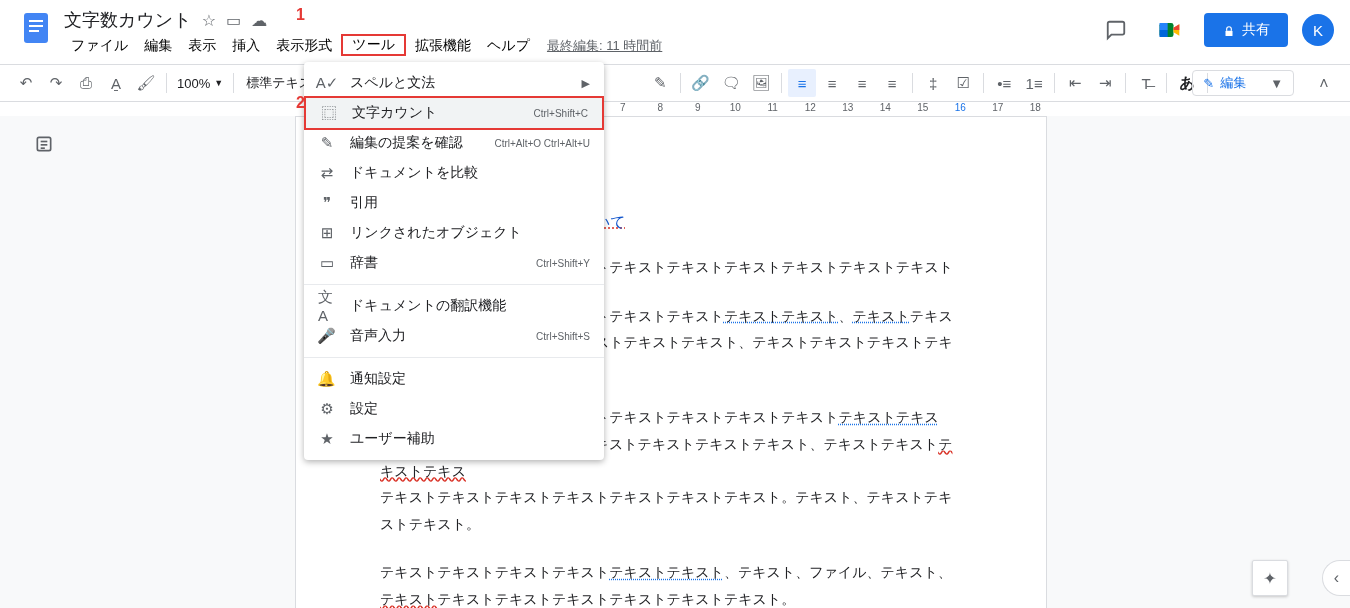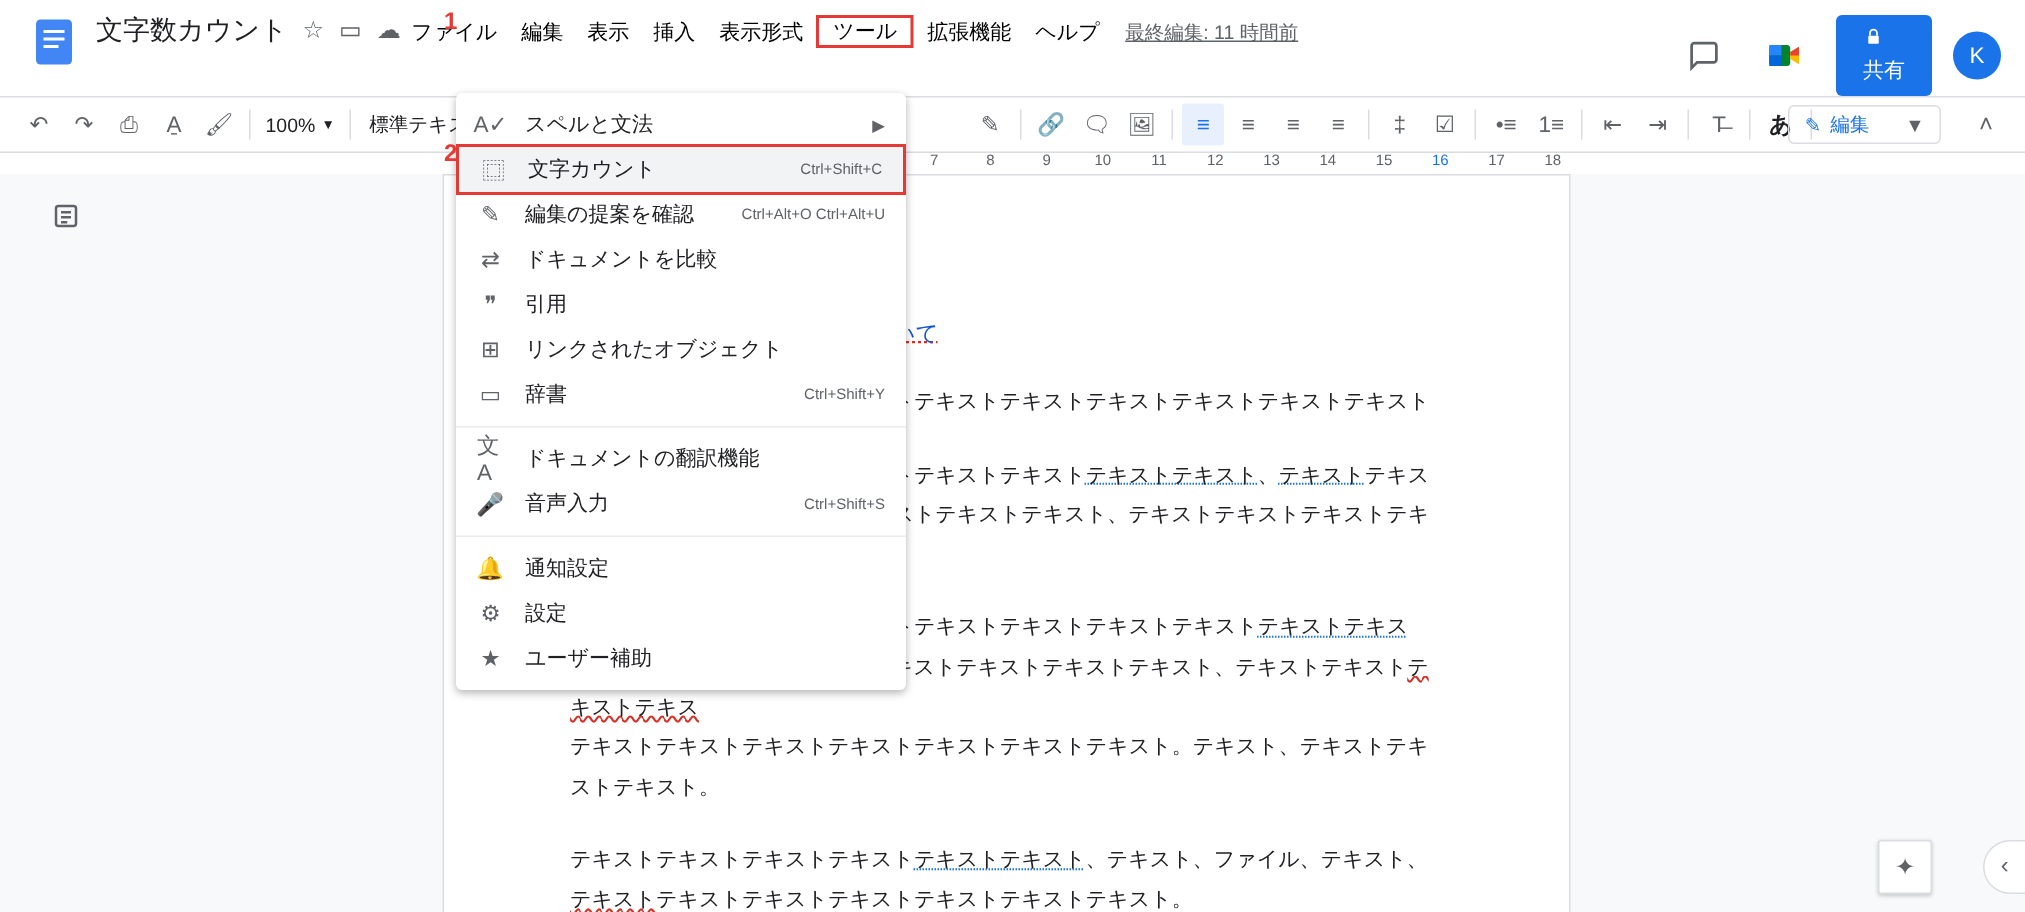--- a/index.html
+++ b/index.html
@@ -2,32 +2,32 @@
 <html><head>
 <meta charset="utf-8">
 <style>
 * { margin:0; padding:0; box-sizing:border-box; font-family:"Arial","Hiragino Sans","Meiryo",sans-serif; }
 body { width:1350px; height:608px; background:#fff; overflow:hidden; position:relative; }
 
 
 .header { height:64px; display:flex; align-items:flex-start; padding:8px 16px 0 16px; position:relative; }
 .doc-icon { width:40px; height:40px; display:flex; align-items:center; justify-content:center; margin-right:8px; }
 .doc-icon svg { width:36px; height:36px; }
-.title-area { display:flex; flex-direction:row; }
+.title-area { display:flex; flex-direction:column; }
 .title-row { display:flex; align-items:center; gap:10px; height:24px; }
 .doc-title { font-size:18px; color:#202124; }
 .tiny-icon { color:#5f6368; font-size:16px; cursor:pointer; }
 .menu-row { display:flex; align-items:center; gap:2px; height:24px; margin-top:2px; }
 .menu-item { font-size:14px; color:#000000; padding:2px 7px; border-radius:4px; cursor:pointer; }
 .menu-item.hl { border:2px solid #e53935; border-radius:0; padding:0 9px; position:relative; margin-top:-2px; }
 .last-edit { font-size:13px; color:#5f6368; text-decoration:underline; margin-left:8px; cursor:pointer;text-align:right; }
 .header-right { position:absolute; right:16px; top:10px; display:flex; align-items:center; gap:14px; }
 .hr-icon { width:40px; height:40px; display:flex; align-items:center; justify-content:center; color:#5f6368; border-radius:50%; cursor:pointer; }
 .meet { width:40px; height:40px; border-radius:50%; display:flex; align-items:center; justify-content:center; }
-.share-btn { background:#1a73e8; color:#fff; font-size:14px; font-weight:500; padding:8px 18px; border-radius:4px; display:flex; align-items:flex-start; gap:6px; cursor:pointer; border:none;flex-direction:column; }
+.share-btn { background:#1a73e8; color:#fff; font-size:14px; font-weight:500; padding:8px 18px; border-radius:4px; display:flex; align-items:flex-end; gap:6px; cursor:pointer; border:none; }
 .avatar { width:32px; height:32px; border-radius:50%; background:#1a73e8; color:#fff; display:flex; align-items:center; justify-content:center; font-size:15px; cursor:pointer; }
 
 
 .toolbar { height:38px; border-top:1px solid #dadce0; border-bottom:1px solid #dadce0; display:flex; align-items:center; padding:0 12px; gap:2px; color:#5f6368; position:relative; }
 .tb { width:28px; height:28px; display:flex; align-items:center; justify-content:center; cursor:pointer; font-size:15px; border-radius:2px; }
 .sep { width:1px; height:20px; background:#dadce0; margin:0 4px; }
 .zoom { font-size:13px; color:#202124; padding:0 4px; display:flex; align-items:center; gap:4px; cursor:pointer; }
 .style-sel { font-size:13px; color:#202124; padding:0 6px; display:flex; align-items:center; gap:4px; cursor:pointer; width:82px; white-space:nowrap; overflow:hidden; }
 .edit-pill { position:absolute; right:56px; top:5px; display:flex; align-items:center; gap:6px; border:1px solid #dadce0; border-radius:4px; padding:3px 10px; font-size:13px; color:#1a73e8; cursor:pointer; }
 .edit-pill .chev { color:#5f6368; margin-left:18px; }

